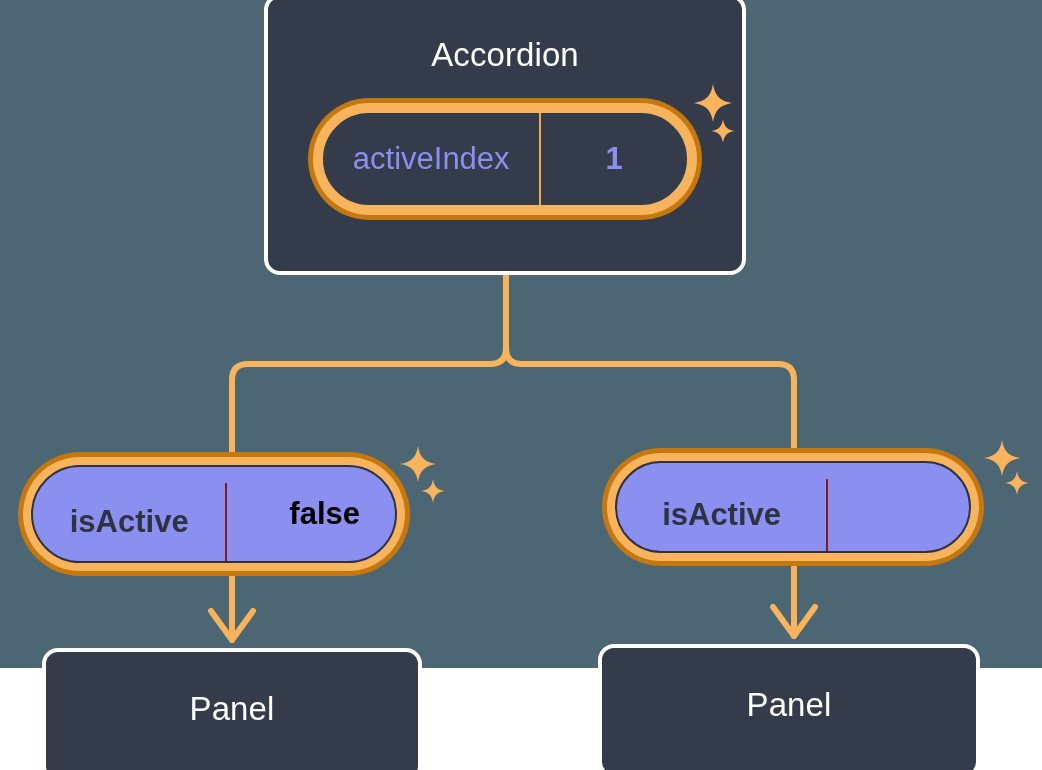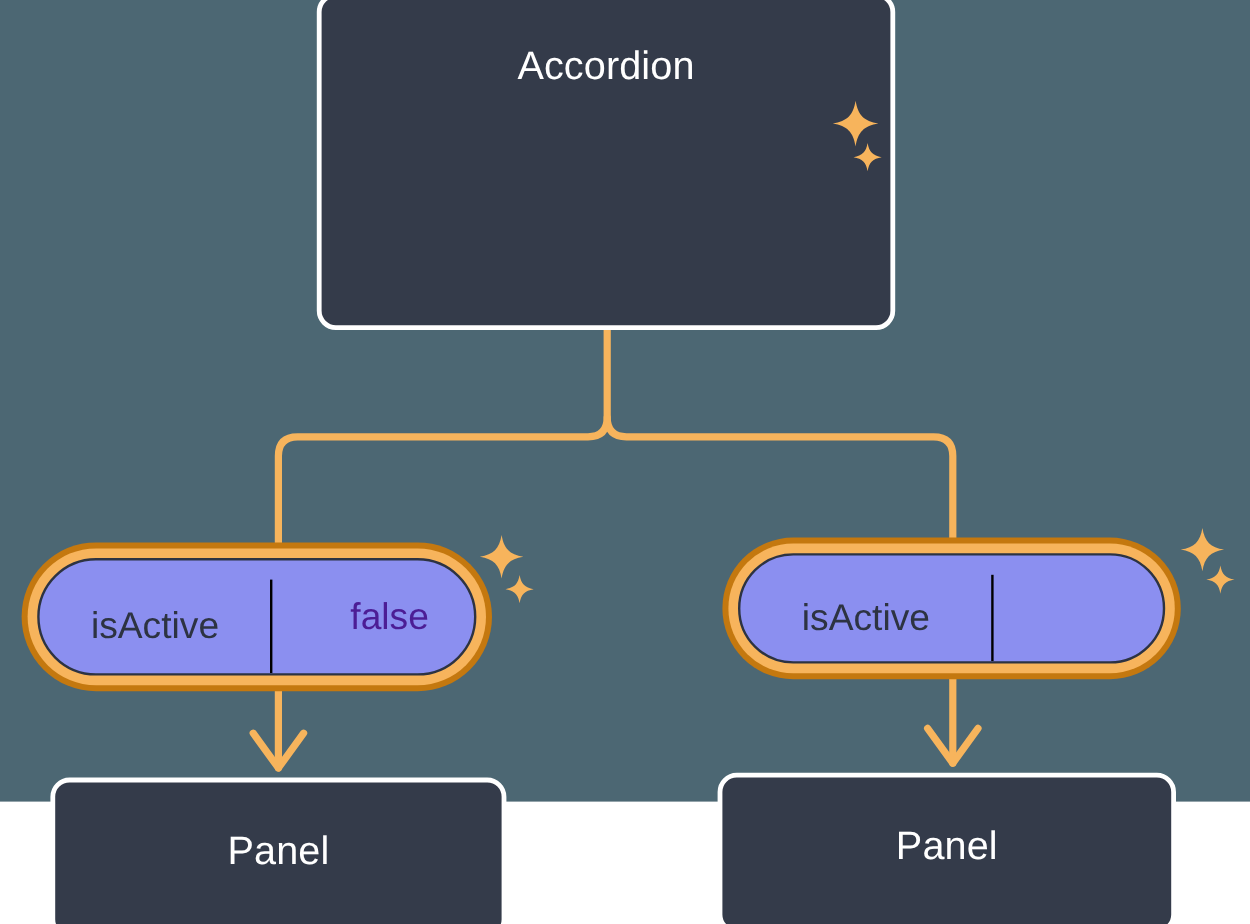--- a/index.html
+++ b/index.html
@@ -71,25 +71,25 @@
   .pill-dark .pill-inner { background: #343b4a; border-color: #f7b45c; }
   .pill-dark .pill-key {
     color: #8b8ff0; font-size: 31px; font-weight: 400;
     border-right: 2px solid #f0a94d;
   }
   .pill-dark .pill-val { color: #8b8ff0; font-size: 31px; font-weight: 700; }
 
   
   .pill-purple .pill-inner { background: #8b8ff0; border-color: #2d3342; }
   .pill-purple .pill-key {
-    color: #2d3342; font-size: 31px; font-weight: 400;
-    border-right: 2px solid #000000;
+    color: #2d3342; font-size: 31px; font-weight: 700;
+    border-right: 2px solid #7f1d1d;
     margin-top: 16px;
   }
-  .pill-purple .pill-val { color: #4c1d95; font-size: 31px; font-weight: 400; margin-left: 27px; }
+  .pill-purple .pill-val { color: #000000; font-size: 31px; font-weight: 700; margin-left: 27px; }
 
   
   .sparkle { position: absolute; z-index: 5; }
   .sparkle svg { display: block; }
 </style>
 </head>
 <body>
 
 <div id="stage">
 
@@ -110,20 +110,28 @@
     <path d="M 211 611 L 232 640 L 253 611" fill="none" stroke="#f7b45c" stroke-width="6" stroke-linecap="round" stroke-linejoin="round"></path>
 
     <path d="M 794 566 L 794 636" fill="none" stroke="#f7b45c" stroke-width="6" stroke-linecap="round"></path>
     <path d="M 773 607 L 794 636 L 815 607" fill="none" stroke="#f7b45c" stroke-width="6" stroke-linecap="round" stroke-linejoin="round"></path>
   </svg>
 
   <div class="compbox" style="left:264px; top:-6px; width:482px; height:281px;">
     <div class="compbox-title" style="top:38px;">Accordion</div>
   </div>
 
+  <div class="pill pill-dark" style="left:308px; top:98px; width:394px; height:122px;">
+    <div class="pill-mid">
+      <div class="pill-inner">
+        <div class="pill-key" style="width:60%;">activeIndex</div>
+        <div class="pill-val" style="width:40%;">1</div>
+      </div>
+    </div>
+  </div>
 
   <div class="sparkle" style="left:692px; top:82px;">
     <svg width="42" height="42" viewBox="0 0 42 42">
       <path d="M21 2 C23 14 28 19 40 21 C28 23 23 28 21 40 C19 28 14 23 2 21 C14 19 19 14 21 2 Z" fill="#f7b45c"></path>
     </svg>
   </div>
   <div class="sparkle" style="left:710px; top:118px;">
     <svg width="26" height="26" viewBox="0 0 42 42">
       <path d="M21 2 C23 14 28 19 40 21 C28 23 23 28 21 40 C19 28 14 23 2 21 C14 19 19 14 21 2 Z" fill="#f7b45c"></path>
     </svg>

